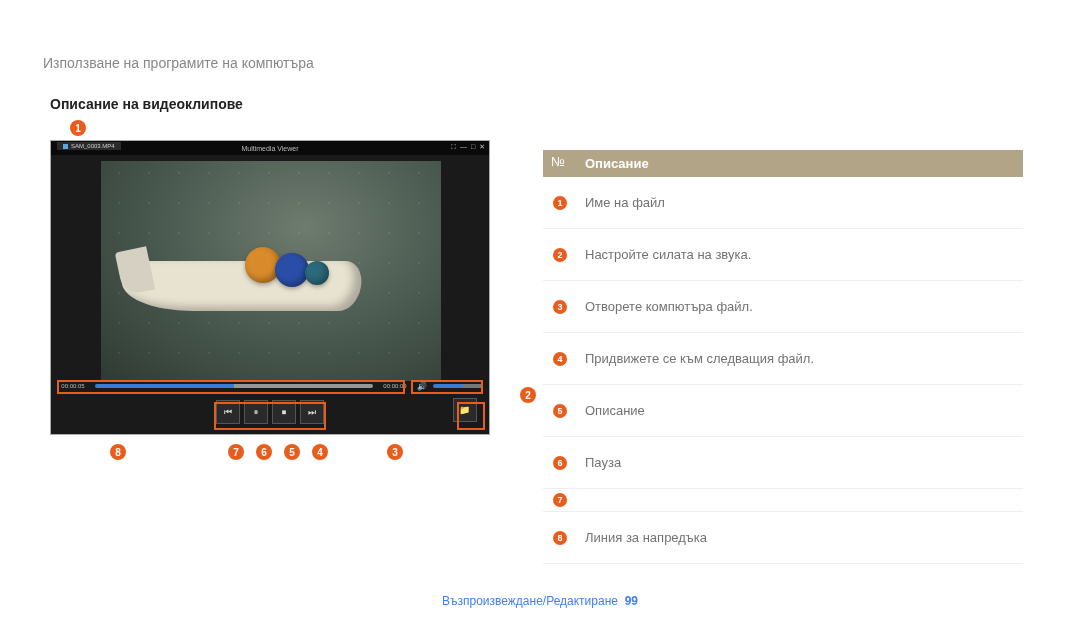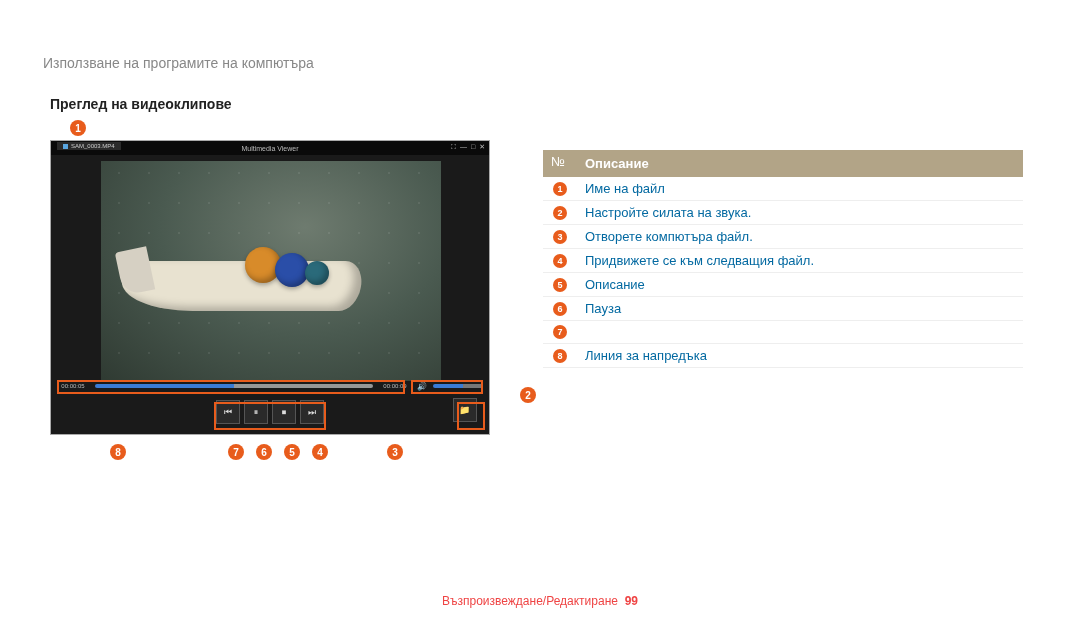--- a/index.html
+++ b/index.html
@@ -200,47 +200,47 @@
     color: #fff;
   }
   .legend-header .num-col { width: 34px; padding: 4px 8px; }
   .legend-header .desc-col { flex:1; padding: 6px 8px; font-weight: bold; }
   .legend-row {
     display: flex;
     align-items: center;
     border-bottom: 1px solid #eee;
   }
   .legend-row .num-col { width: 34px; padding: 4px 8px; display:flex; align-items:center; justify-content:center; }
-  .legend-row .desc-col { flex:1; padding: 4px 8px; color: #0369a1; }
+  .legend-row .desc-col { flex:1; padding: 18px 8px; color: #737373; }
   .num-bullet {
     width: 14px; height: 14px;
     background: #e85c1c;
     border-radius: 50%;
     color: #fff;
     font-size: 9px;
     font-weight: bold;
     display: inline-flex;
     align-items: center;
     justify-content: center;
   }
   .footer {
     position: absolute;
     bottom: 22px;
     left: 0; right: 0;
     text-align: center;
     font-size: 12px;
-    color: #ef4444;
+    color: #3b82f6;
   }
   .footer .pagenum { font-weight: bold; }
 </style>
 </head>
 <body>
 
 <div class="breadcrumb">Използване на програмите на компютъра</div>
-<div class="section-title">Преглед на видеоклипове</div>
+<div class="section-title">Описание на видеоклипове</div>
 
 <div class="figure-container">
 
   <div class="callout" style="top:-20px; left:20px;">1</div>
   <div class="callout-box" style="top:0px; left:6px; width:84px; height:14px;"></div>
 
   <div class="player">
     <div class="titlebar">
       <div class="filetab">
         <span class="dot"></span>

